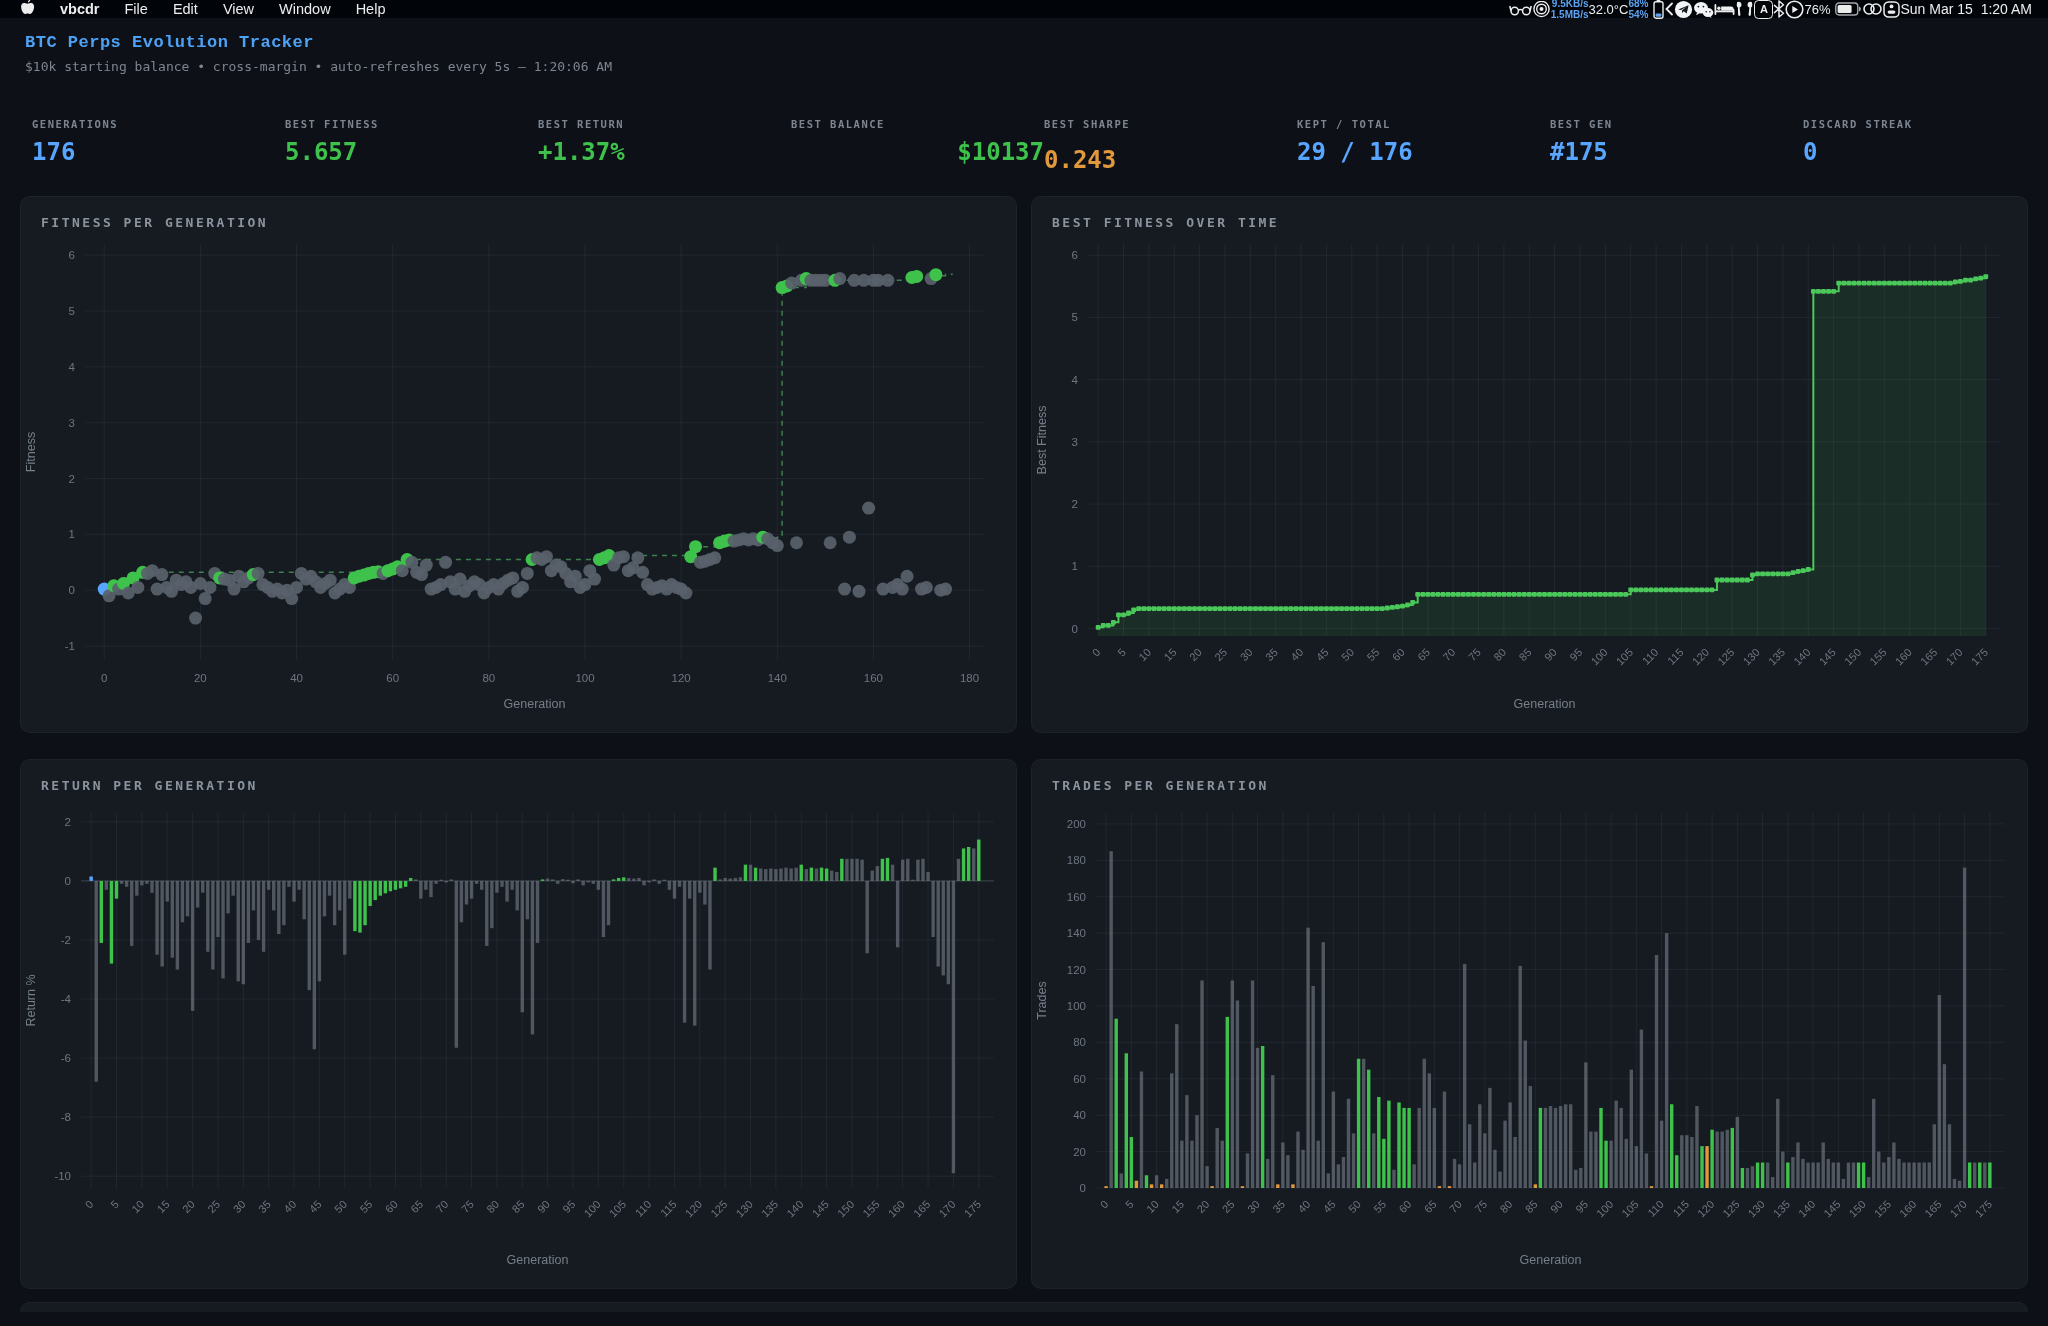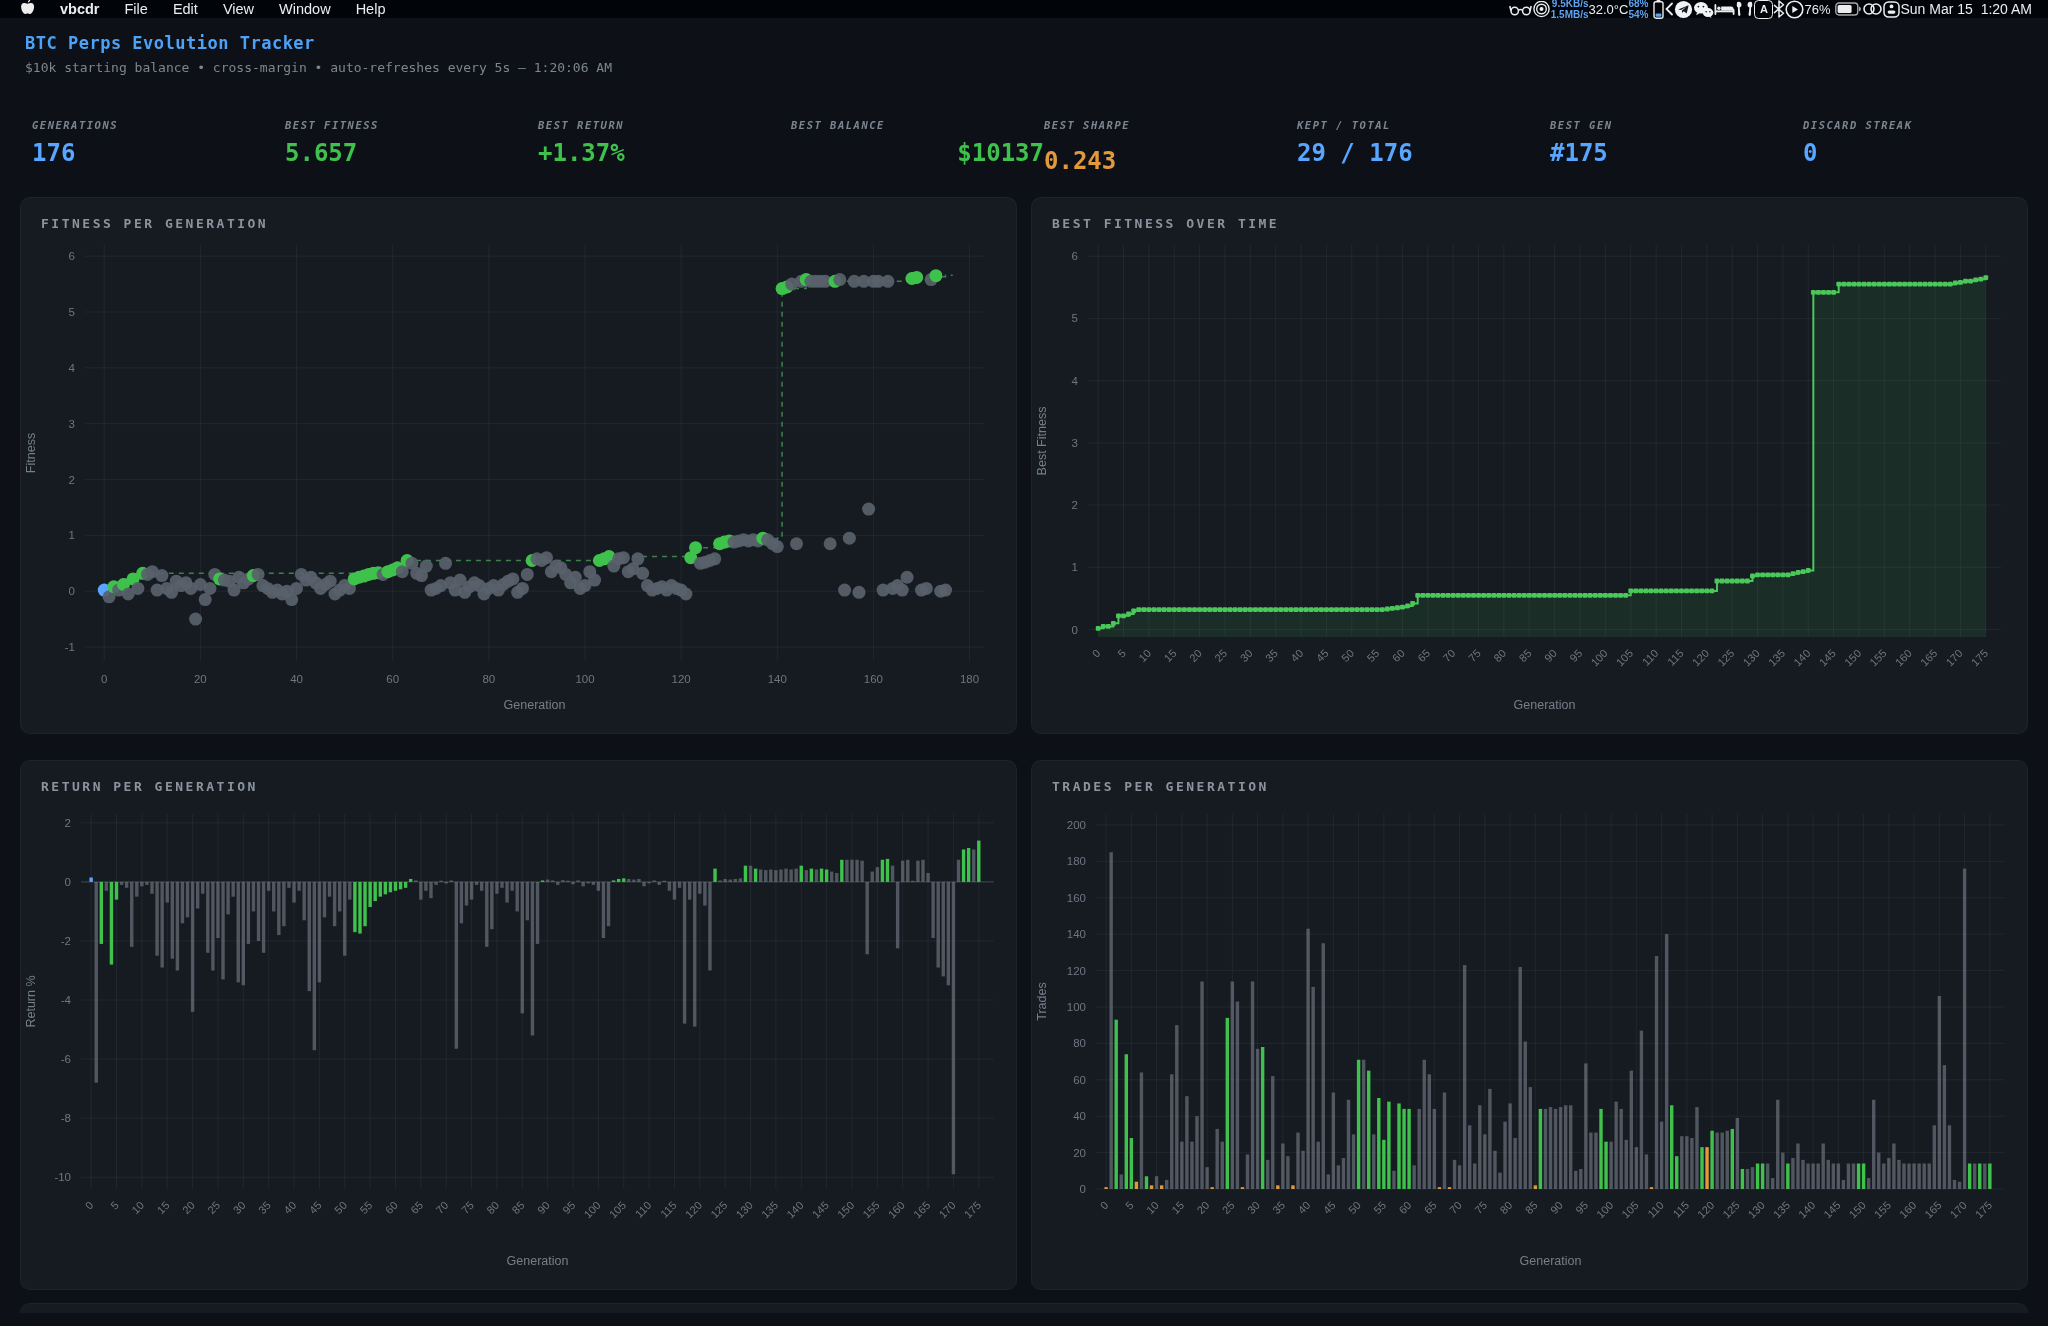--- a/index.html
+++ b/index.html
@@ -18,26 +18,26 @@
   .micro2 { font-size:10px; line-height:11px; font-weight:700; color:#5da4f2; text-align:right; }
   .temp   { font-size:13px; }
   .battgrp{ display:flex; align-items:center; gap:5px; }
   .pct    { font-size:13px; }
   .kbd    { width:19px; height:19px; border:1.8px solid #ededee; border-radius:4.5px;
             font-size:11px; font-weight:700; display:flex; align-items:center; justify-content:center; }
   .clock  { font-size:14px; white-space:pre; }
 
   
   .header   { padding:15px 0 0 25px; }
-  .title    { color:#4da2f5; font-size:17px; font-weight:700; letter-spacing:.5px; }
+  .title    { color:#4da2f5; font-size:17px; font-weight:700; letter-spacing:.5px;font-family:Liberation Mono, monospace; }
   .subtitle { color:#7d8590; font-size:13px; margin-top:7px; }
 
   
   .stats { display:grid; grid-template-columns:repeat(8,253px); padding-left:32px; margin-top:44px; }
-  .stat-label { font-size:10.5px; font-weight:700; letter-spacing:1.5px; color:#7d8590;font-style:italic; }
+  .stat-label { font-size:10.5px; font-weight:700; letter-spacing:1.5px; color:#7d8590; }
   .stat-value { font-size:24px; font-weight:700; margin-top:8px; }
 
   
   .charts { margin:22px 20px 0; display:grid; grid-template-columns:997px 997px;
             grid-template-rows:537px 530px; gap:26px 14px; }
   .panel  { background:#161b22; border-radius:10px; border:1px solid rgba(240,246,252,0.035); overflow:hidden; }
   .panel-title { padding:18px 20px 0; font-size:13px; font-weight:700; letter-spacing:2.5px; color:#8b949e; }
   .panel svg { display:block; margin-top:4px; }
 
   .sliver { margin:13px 20px 0; height:10px; background:#161b22; border-radius:10px 10px 0 0;

